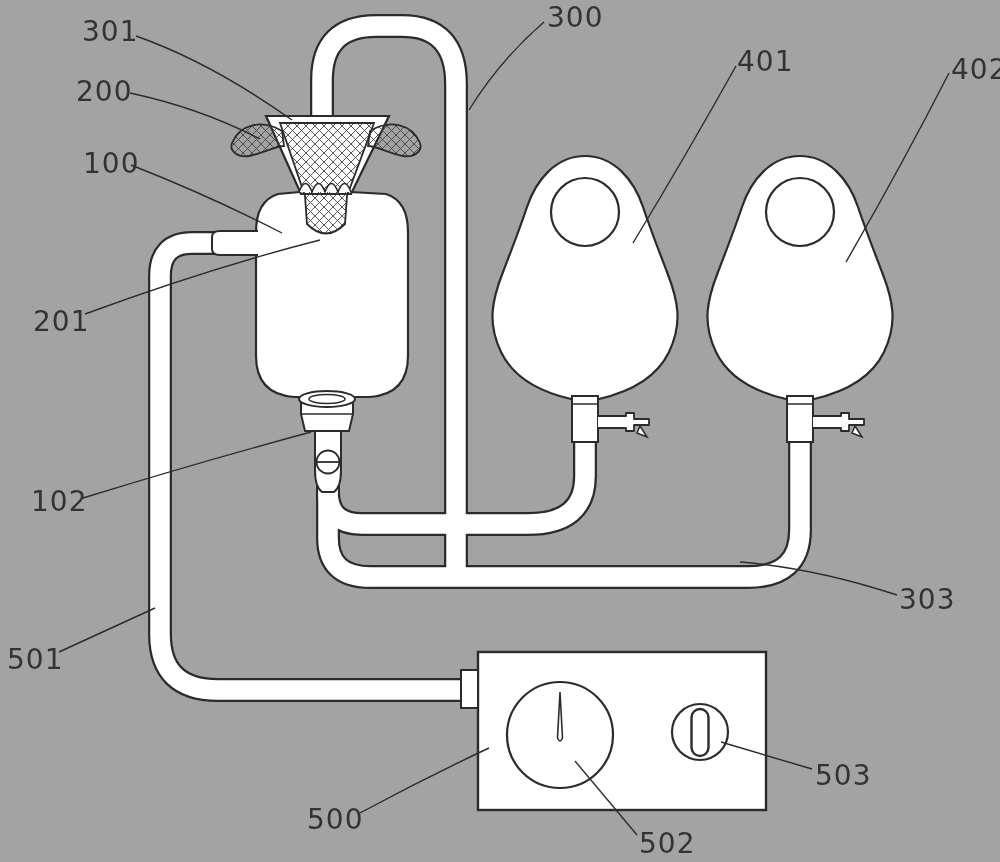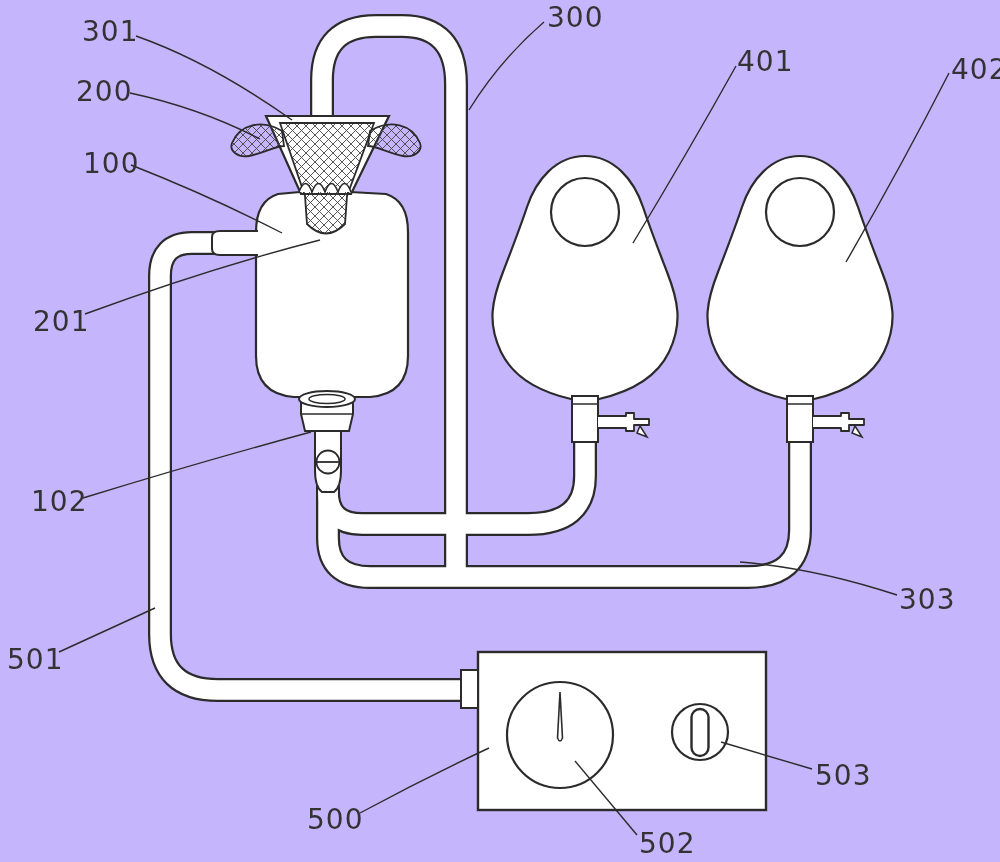--- a/index.html
+++ b/index.html
@@ -1,16 +1,16 @@
 <!DOCTYPE html>
 <html><head>
 <meta charset="utf-8">
 <style>
   html,body{margin:0;padding:0;background:#fff;}
-  .stage{position:relative;width:1000px;height:862px;background:#c4b5fd;overflow:hidden;
+  .stage{position:relative;width:1000px;height:862px;background:#a3a3a3;overflow:hidden;
          font-family:"DejaVu Sans", sans-serif;}
   svg{display:block;}
   text.ref{font-family:"DejaVu Sans", sans-serif;font-size:28px;fill:#333;letter-spacing:1px;}
 </style>
 </head>
 <body>
 
 <div class="stage">
 <svg width="1000" height="862" viewBox="0 0 1000 862">
   <defs>

